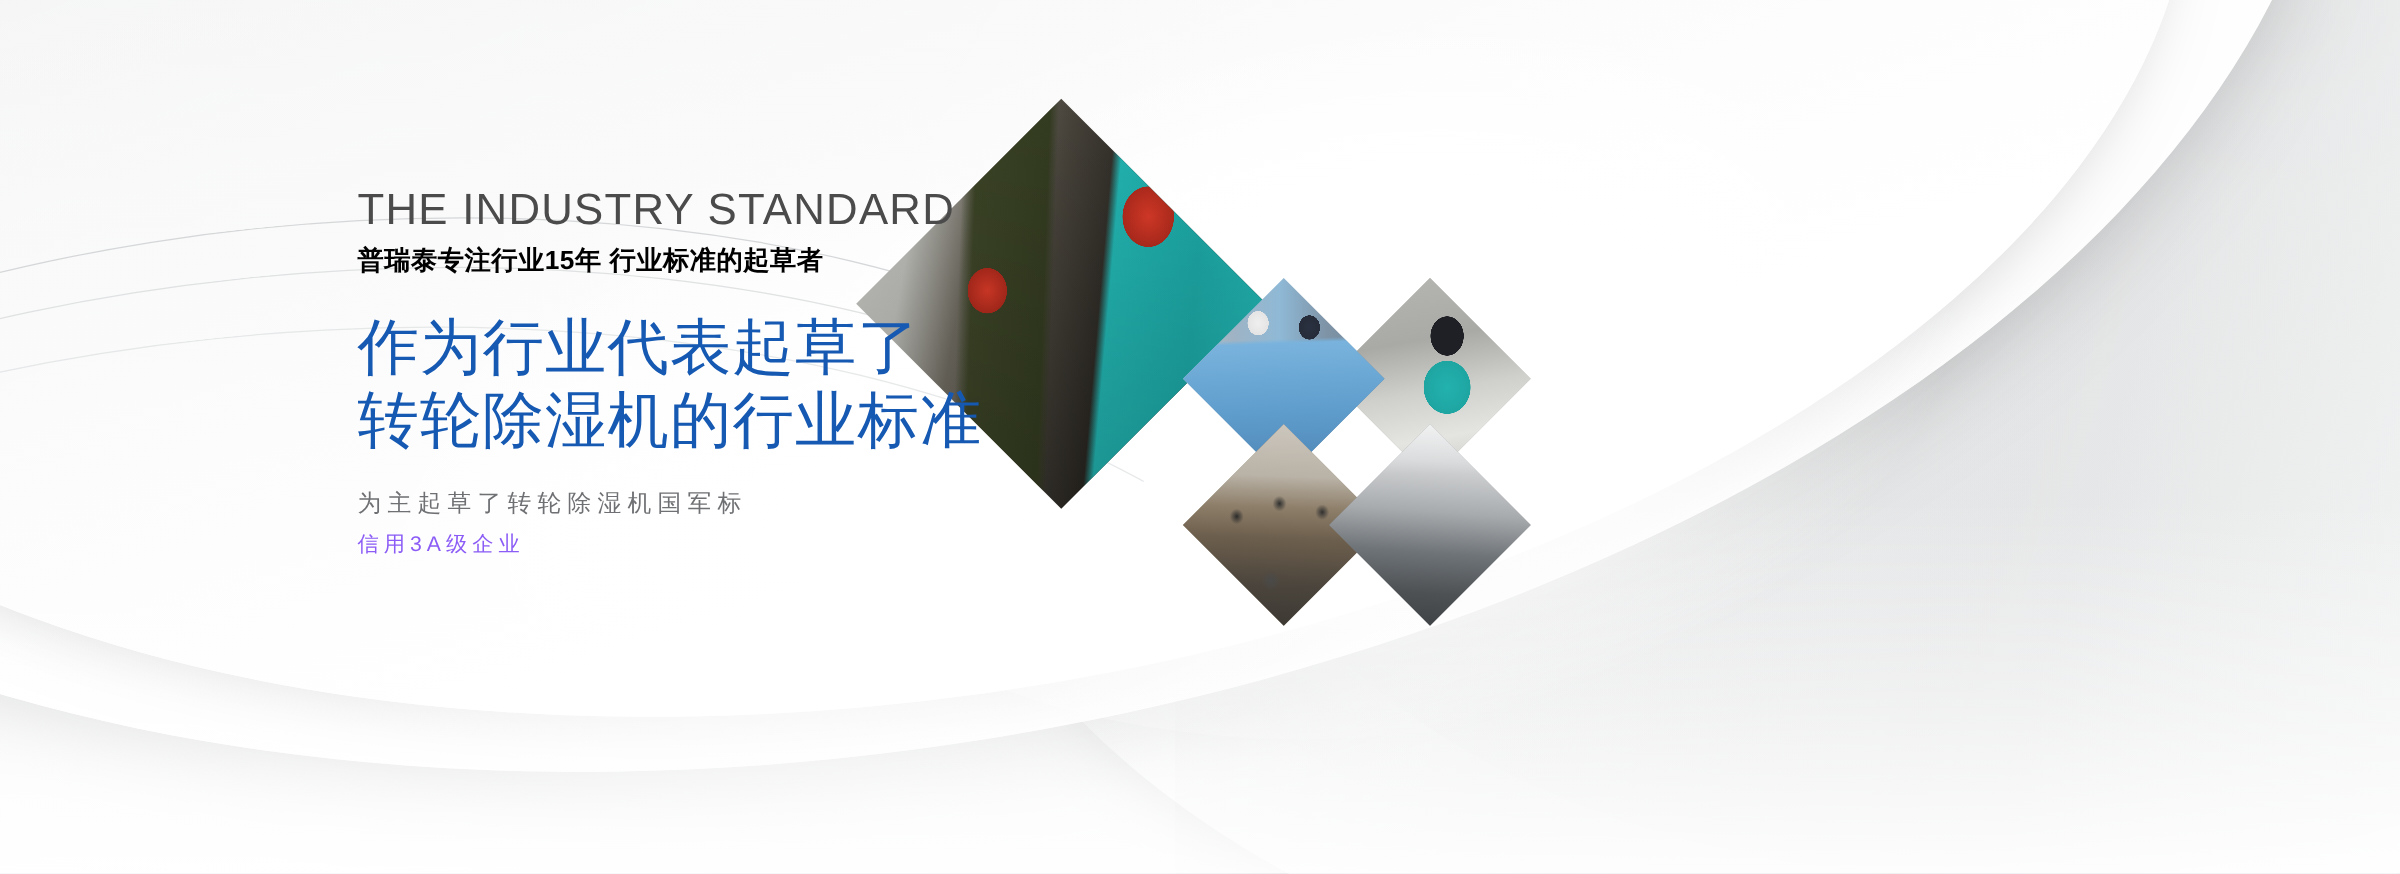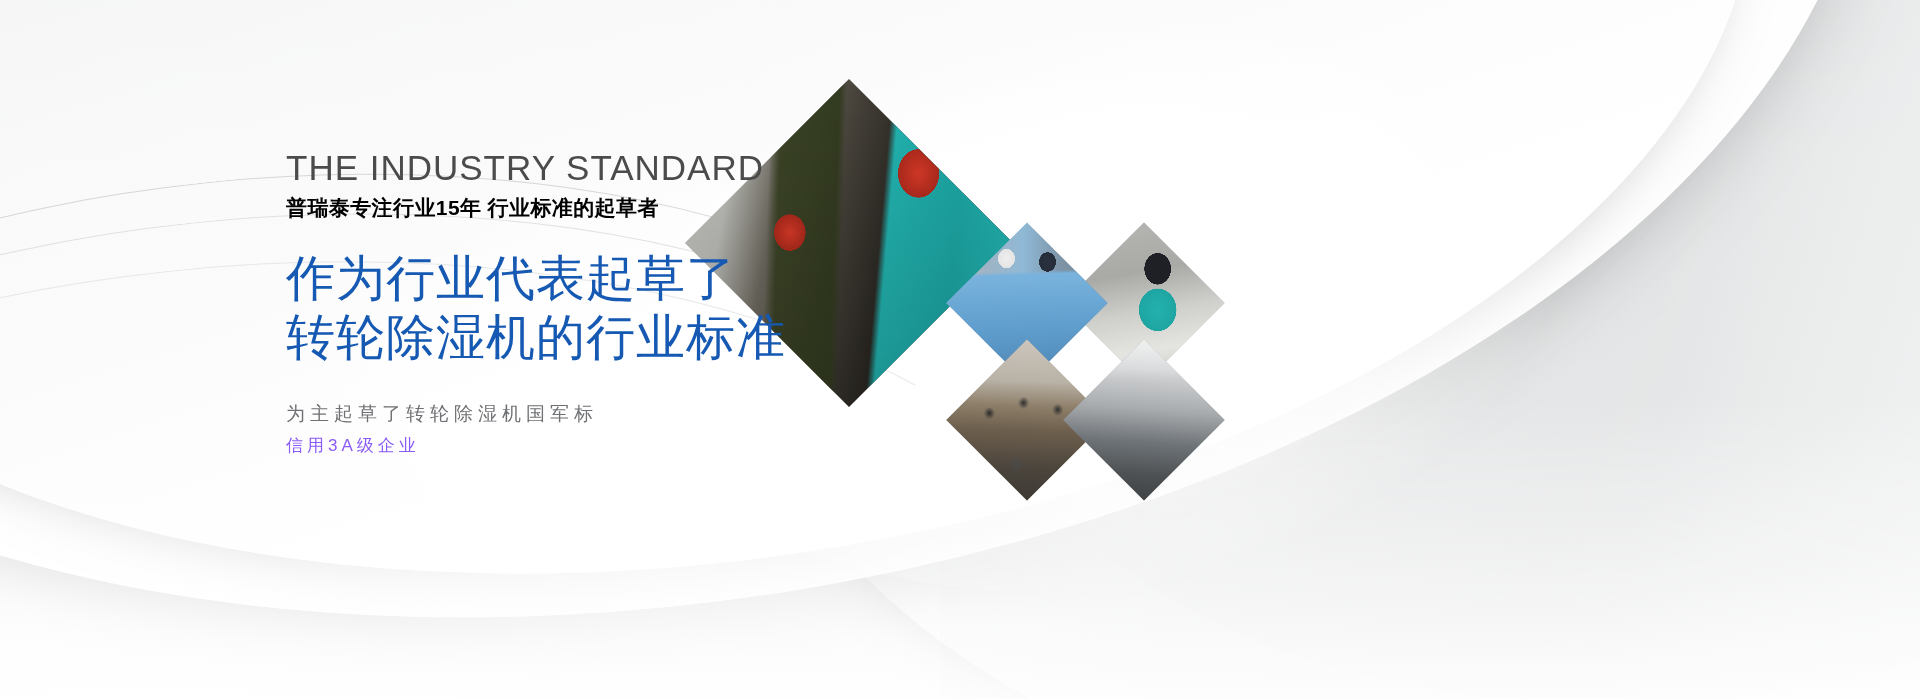--- a/index.html
+++ b/index.html
@@ -89,21 +89,21 @@
   }
   .cn-sub{
     margin-top:7px;font-size:21px;font-weight:bold;color:#000000;
     letter-spacing:.4px;white-space:nowrap;
   }
   .headline{
     margin-top:27px;color:#1559b3;font-weight:normal;
     font-size:49px;line-height:1.20;letter-spacing:1.0px;white-space:nowrap;
   }
   .headline .l2{display:block;}
-  .tagline{margin-top:31px;}
+  .tagline{margin-top:21px;}
   .tag-line{
     font-size:19px;color:#6f7073;letter-spacing:5px;line-height:1.75;white-space:nowrap;
   }
   .tag-line.small{font-size:17px;color:#8b5cf6;letter-spacing:4px;}
 
   
   .collage{position:absolute;left:700px;top:70px;width:720px;height:460px;}
   .tile{position:absolute;overflow:hidden;transform:rotate(45deg);}
   .tile .ph{
     position:absolute;left:50%;top:50%;transform:translate(-50%,-50%) rotate(-45deg);

